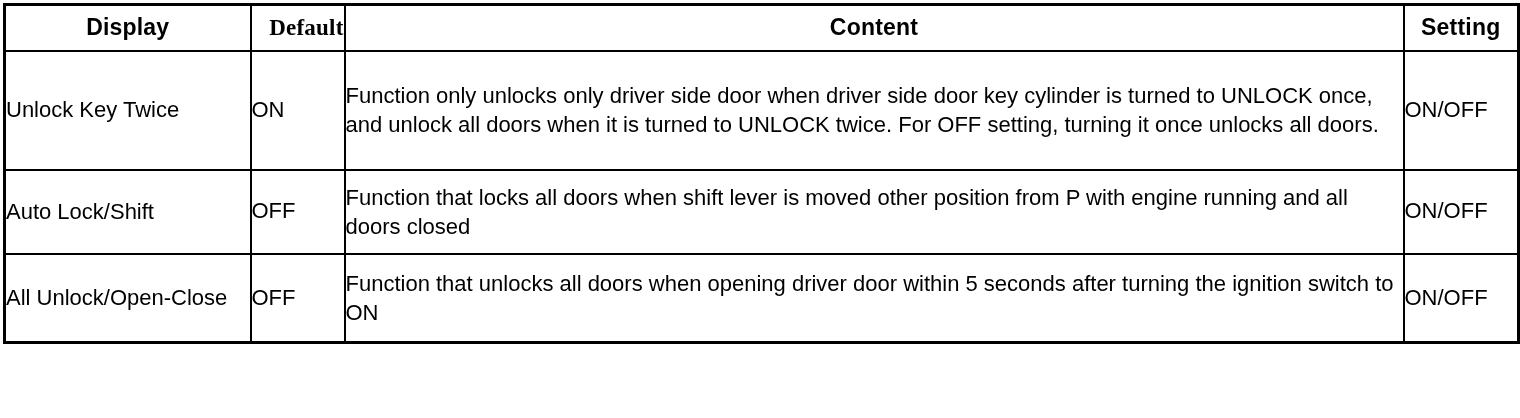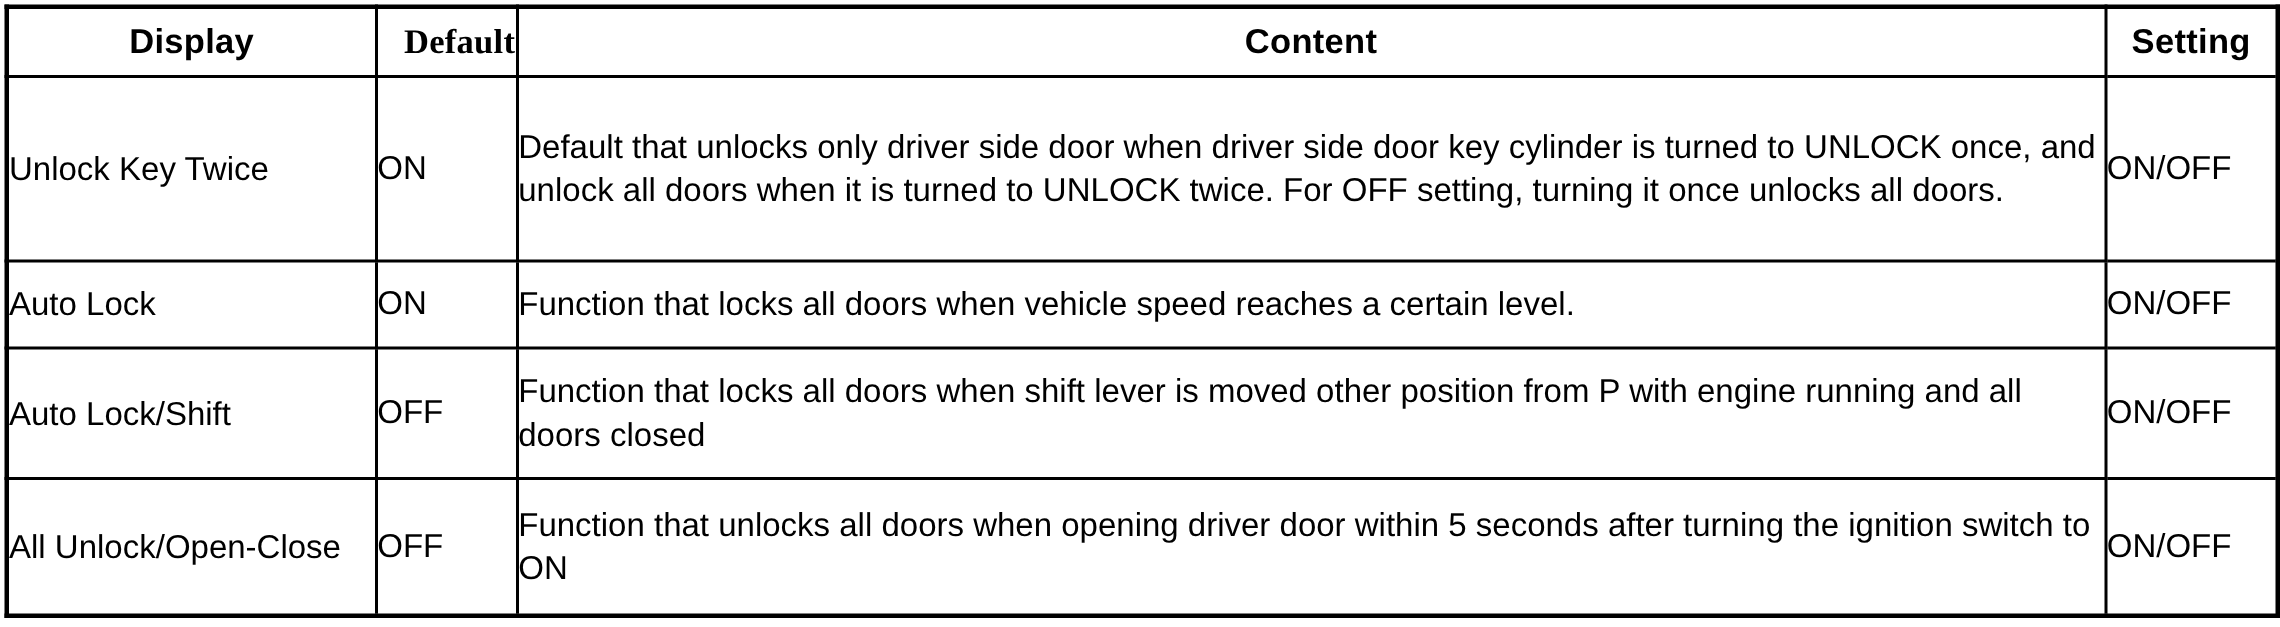--- a/index.html
+++ b/index.html
@@ -22,21 +22,21 @@
     top: 3px;
     width: 1514px;
     height: 412px;
     box-sizing: border-box;
   }
 
   table.settings-table {
     border-collapse: collapse;
     table-layout: fixed;
     width: 1514px;
-    height: 409px;
+    height: 341px;
     background: #ffffff;
     border: 3px solid #000000;
   }
 
   table.settings-table th,
   table.settings-table td {
     border: 2px solid #000000;
     padding: 0;
     vertical-align: middle;
     background: #ffffff;
@@ -131,31 +131,21 @@
         <th class="hdr hdr-setting">Setting</th>
       </tr>
     </thead>
     <tbody>
       <tr class="row-0">
         <td class="cell cell-display">
             <span class="display-text">Unlock Key Twice</span>
           </td>
         <td class="cell cell-default">ON</td>
         <td class="cell cell-content">
-            <span class="content-text">Default that unlocks only driver side door when driver side door key cylinder is turned to UNLOCK once, and unlock all doors when it is turned to UNLOCK twice. For OFF setting, turning it once unlocks all doors.</span>
-          </td>
-        <td class="cell cell-setting">ON/OFF</td>
-      </tr>
-      <tr class="row-1">
-        <td class="cell cell-display">
-            <span class="display-text">Auto Lock</span>
-          </td>
-        <td class="cell cell-default">ON</td>
-        <td class="cell cell-content">
-            <span class="content-text">Function that locks all doors when vehicle speed reaches a certain level.</span>
+            <span class="content-text">Function only unlocks only driver side door when driver side door key cylinder is turned to UNLOCK once, and unlock all doors when it is turned to UNLOCK twice. For OFF setting, turning it once unlocks all doors.</span>
           </td>
         <td class="cell cell-setting">ON/OFF</td>
       </tr>
       <tr class="row-2">
         <td class="cell cell-display">
             <span class="display-text">Auto Lock/Shift</span>
           </td>
         <td class="cell cell-default">OFF</td>
         <td class="cell cell-content">
             <span class="content-text">Function that locks all doors when shift lever is moved other position from P with engine running and all doors closed</span>

